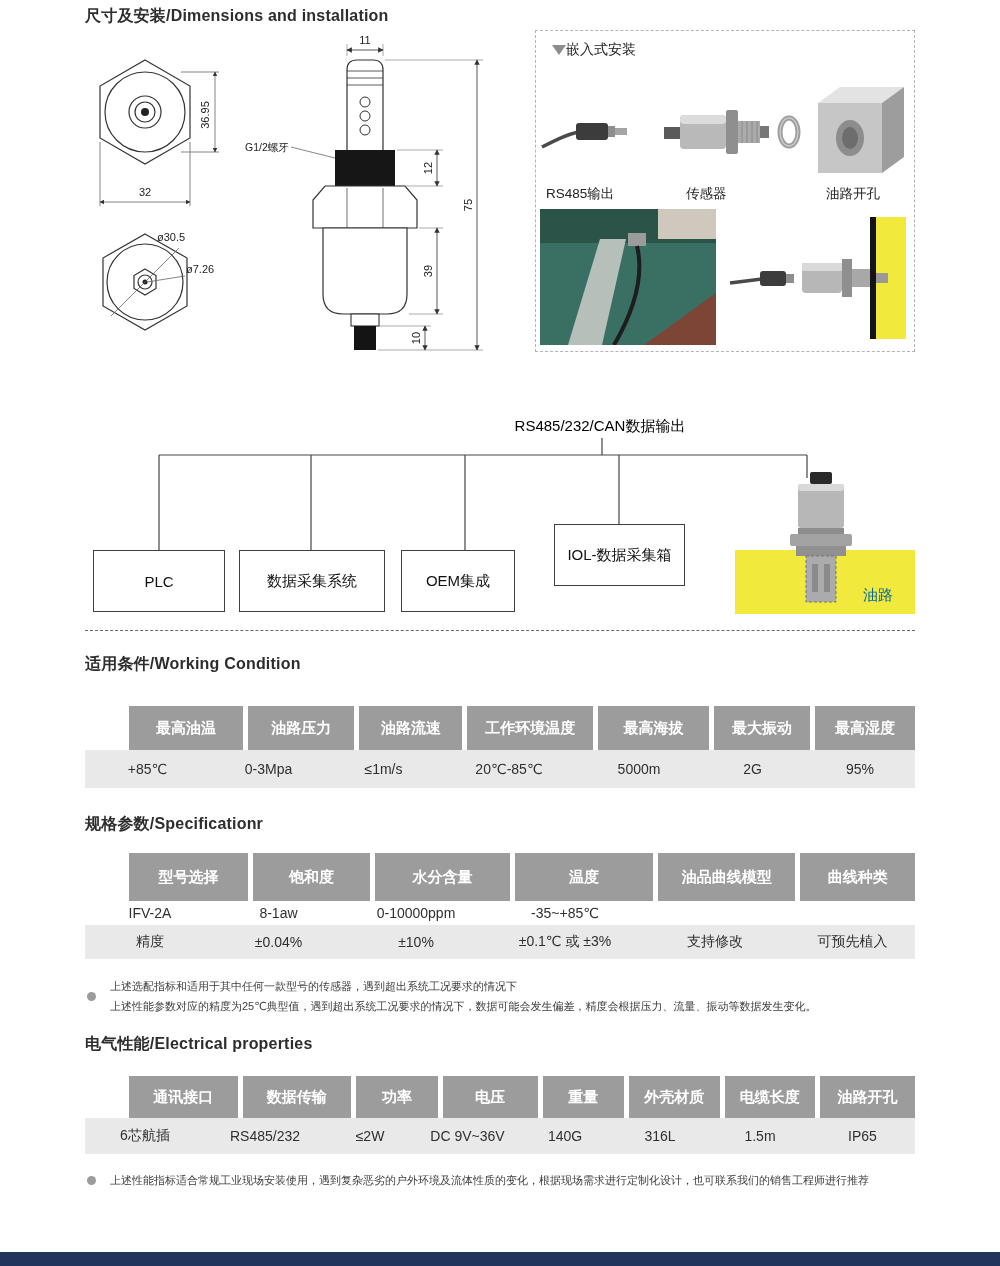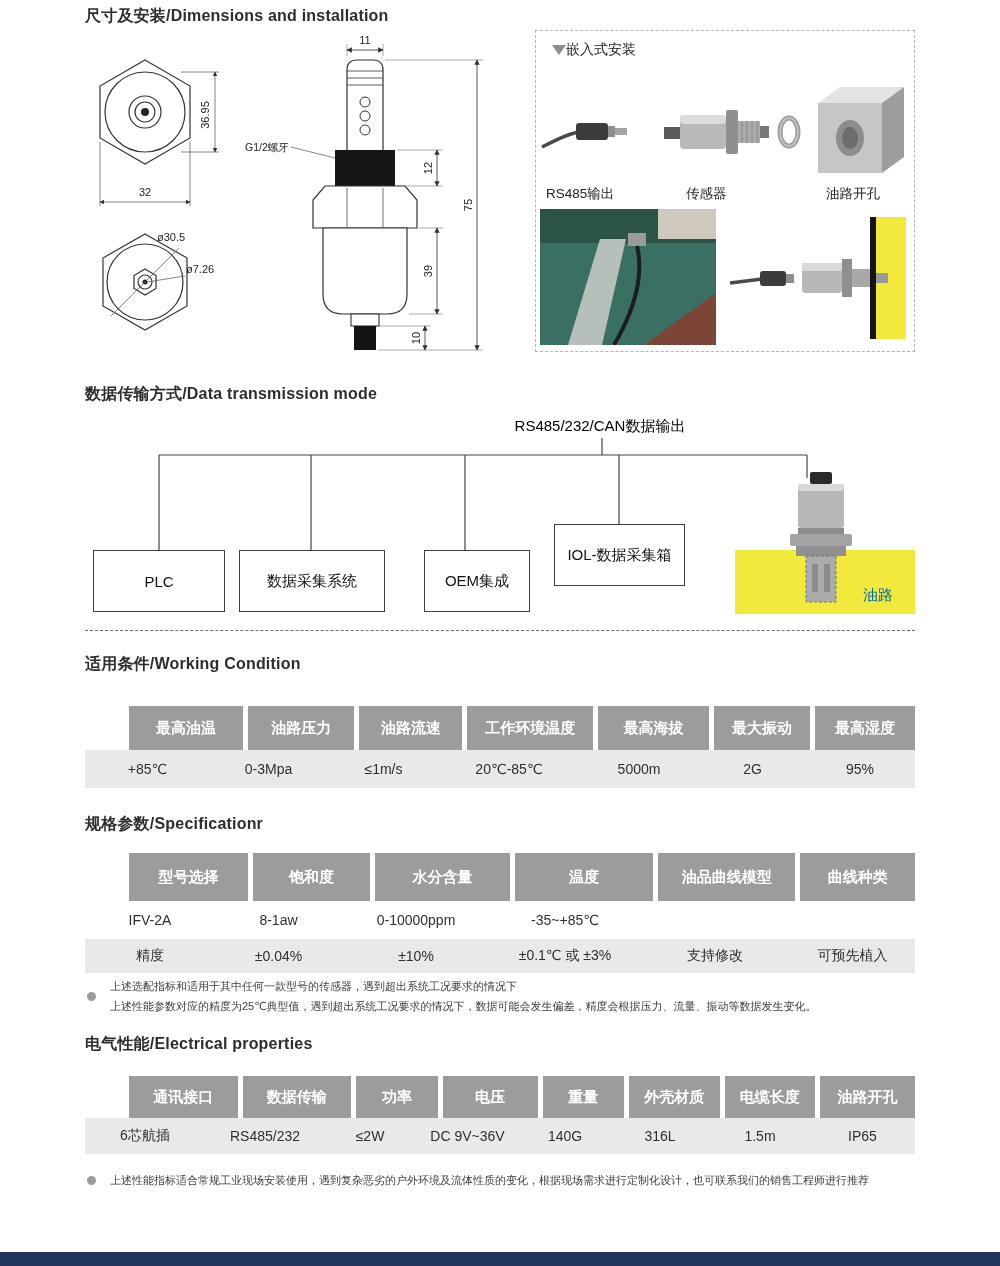--- a/index.html
+++ b/index.html
@@ -200,39 +200,38 @@
         <rect x="262" y="54" width="40" height="8" fill="#d9d9d9"></rect>
         <rect x="302" y="50" width="10" height="38" fill="#8f8f8f"></rect>
         <rect x="312" y="60" width="18" height="18" fill="#a8a8a8"></rect>
         <rect x="336" y="8" width="30" height="122" fill="var(--accent-yellow,#f1e93c)"></rect>
         <rect x="330" y="8" width="6" height="122" fill="#141414"></rect>
         <rect x="336" y="64" width="12" height="10" fill="#999"></rect>
       </g>
     </svg>
   </div>
 
-  <h2 class="sec-title" style="top:384px">数据传输方式/Data transmission mode</h2>
 
   <div class="bus-label">RS485/232/CAN数据输出</div>
 
   <svg class="abs" style="left:85px;top:438px" width="830" height="114" viewBox="0 0 830 114">
     <g stroke="#444" stroke-width="1.2" fill="none">
       <line x1="517" y1="0" x2="517" y2="17"></line>
       <line x1="74" y1="17" x2="722" y2="17"></line>
       <line x1="74" y1="17" x2="74" y2="113"></line>
       <line x1="226" y1="17" x2="226" y2="113"></line>
       <line x1="380" y1="17" x2="380" y2="113"></line>
       <line x1="534" y1="17" x2="534" y2="113"></line>
       <line x1="722" y1="17" x2="722" y2="40"></line>
     </g>
   </svg>
 
   <div class="flow-box" style="left:93px;top:550px;width:132px;height:62px">PLC</div>
   <div class="flow-box" style="left:239px;top:550px;width:146px;height:62px">数据采集系统</div>
-  <div class="flow-box" style="left:424px;top:550px;width:106px;height:62px">OEM集成</div>
+  <div class="flow-box" style="left:401px;top:550px;width:114px;height:62px">OEM集成</div>
   <div class="flow-box" style="left:554px;top:524px;width:131px;height:62px">IOL-数据采集箱</div>
 
   <div class="oil-block" style="left:735px;top:550px;width:180px;height:64px">
     <span class="oil-label">油路</span>
   </div>
   <svg class="abs" style="left:770px;top:472px" width="110" height="142" viewBox="0 0 110 142">
     <rect x="40" y="0" width="22" height="12" rx="2" fill="#2a2a2a"></rect>
     <rect x="28" y="12" width="46" height="44" rx="3" fill="#b7b7b7"></rect>
     <rect x="28" y="12" width="46" height="7" rx="3" fill="#d9d9d9"></rect>
     <rect x="28" y="56" width="46" height="6" fill="#8d8d8d"></rect>
@@ -272,21 +271,21 @@
 
   <div class="tbl" style="top:853px">
     <div class="thead" style="height:48px">
       <div class="th" style="flex:130 0 0">型号选择</div>
       <div class="th" style="flex:127 0 0">饱和度</div>
       <div class="th" style="flex:148 0 0">水分含量</div>
       <div class="th" style="flex:150 0 0">温度</div>
       <div class="th" style="flex:150 0 0">油品曲线模型</div>
       <div class="th" style="flex:125 0 0">曲线种类</div>
     </div>
-    <div class="trow white" style="height:38px">
+    <div class="trow white" style="height:24px">
       <div class="td" style="flex:130 0 0">IFV-2A</div>
       <div class="td" style="flex:127 0 0">8-1aw</div>
       <div class="td" style="flex:148 0 0">0-10000ppm</div>
       <div class="td" style="flex:150 0 0">-35~+85℃</div>
       <div class="td" style="flex:150 0 0"></div>
       <div class="td" style="flex:125 0 0"></div>
     </div>
     <div class="trow grey" style="height:34px">
       <div class="td" style="flex:130 0 0">精度</div>
       <div class="td" style="flex:127 0 0">±0.04%</div>

